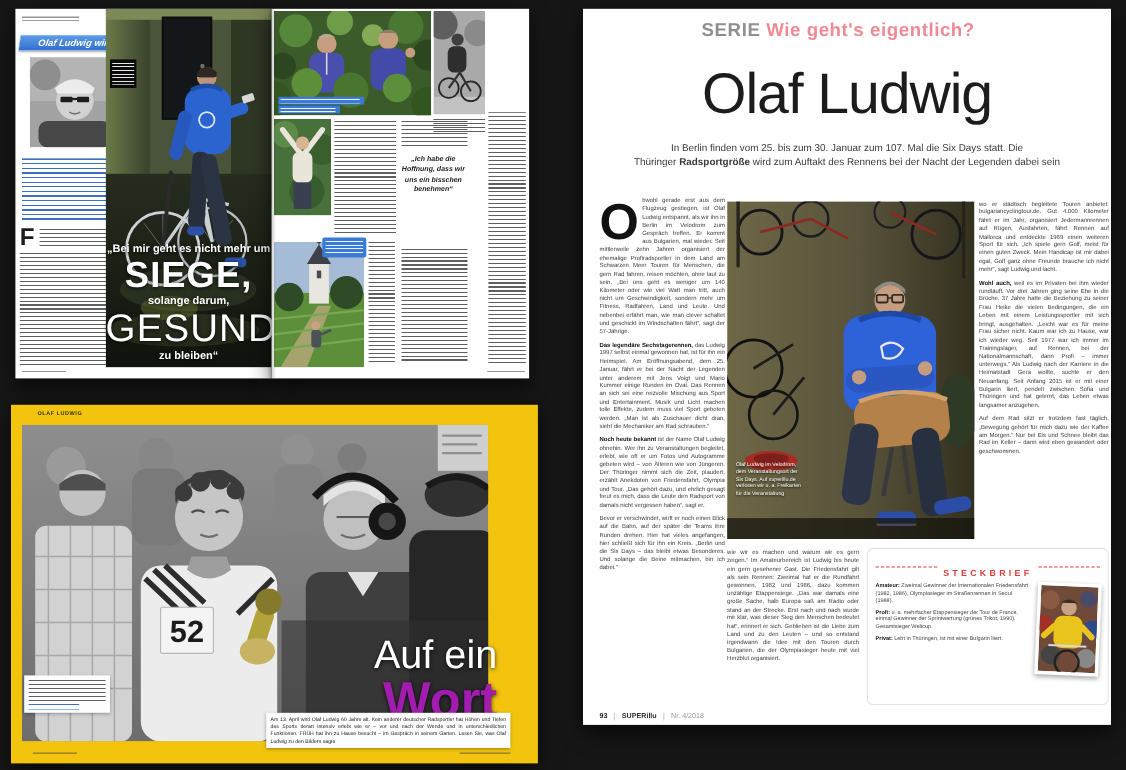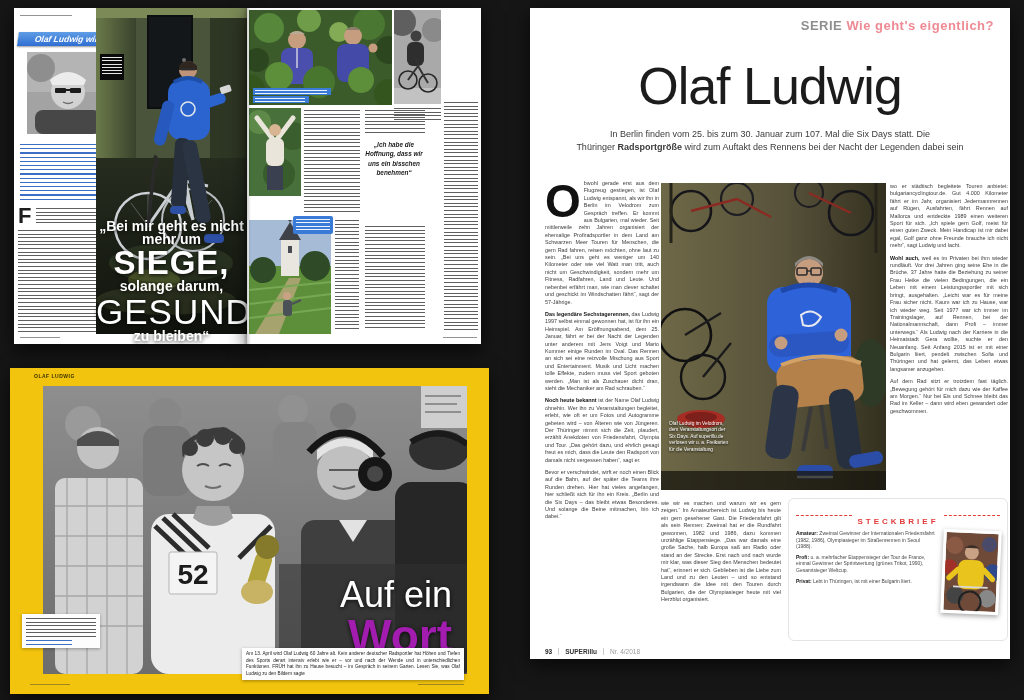--- a/index.html
+++ b/index.html
@@ -11,26 +11,26 @@
   .tx-lt{background-image:repeating-linear-gradient(to bottom,rgba(120,120,120,.8) 0 1px,transparent 1px 3.6px);}
   .tx-blue{background-image:repeating-linear-gradient(to bottom,rgba(38,95,190,.9) 0 1.2px,transparent 1.2px 4.2px);}
   .tx-white{background-image:repeating-linear-gradient(to bottom,rgba(255,255,255,.9) 0 1px,transparent 1px 3.3px);}
   .ph{position:absolute;overflow:hidden;}
   .ph svg{display:block;width:100%;height:100%;}
   
   .ribbon{background:linear-gradient(180deg,#5f9de6,#2f6fd2);transform:skewX(-8deg);color:#fff;
           font-weight:bold;font-style:italic;font-size:8.5px;line-height:14px;text-align:center;
           box-shadow:0 1px 2px rgba(0,0,0,.4);}
   .big-headline{color:#fff;text-align:center;text-shadow:0 1px 4px rgba(0,0,0,.85);}
-  .big-headline .sm{font-size:14px;line-height:13px;font-weight:bold;}
+  .big-headline .sm{font-size:10px;line-height:13px;font-weight:bold;}
   .big-headline .b1{font-size:33px;line-height:34px;font-weight:bold;letter-spacing:1px;}
   .big-headline .b2{font-size:35px;line-height:37px;font-weight:normal;letter-spacing:1px;}
   .pullquote{font-size:6.4px;line-height:1.45;font-weight:bold;font-style:italic;color:#1d1d1d;text-align:center;}
   
-  .kicker{font-size:13px;font-weight:bold;letter-spacing:.5px;text-align:right;}
+  .kicker{font-size:17px;font-weight:bold;letter-spacing:.5px;text-align:center;}
   .kicker .serie{color:#8f8f8f;}
   .kicker .question{color:#ef8a94;}
   .main-title{font-size:52px;letter-spacing:-1px;color:#1c1c1c;text-align:center;font-weight:normal;}
   .dek{font-size:9px;line-height:1.45;color:#3a3a3a;text-align:center;}
   .bodycol{font-size:5.4px;line-height:7.4px;color:#3c3c3c;text-align:justify;}
   .bodycol p{margin:0 0 5px 0;}
   .bodycol .sub{font-weight:bold;color:#111;}
   .dropcap{float:left;font-size:46px;line-height:38px;font-weight:bold;color:#111;margin:2px 3px 0 0;}
   .photo-cap{position:absolute;color:#fff;font-size:4.8px;line-height:1.35;text-shadow:0 1px 2px rgba(0,0,0,.9);}
   .sb-box{position:absolute;background:#fff;border:1px solid #e4e4e4;border-radius:6px;padding:5px 7px 4px;}
@@ -232,21 +232,21 @@
     <div class="abs tx" style="left:197px;top:94px;width:34px;height:228px;"></div>
     <div class="abs tx" style="left:88px;top:212px;width:24px;height:110px;"></div>
     <div class="abs tx-lt" style="left:196px;top:329px;width:34px;height:3px;"></div>
   </div>
   <div class="abs" style="left:229px;top:0;width:8px;height:336px;background:linear-gradient(90deg,rgba(0,0,0,0),rgba(0,0,0,.18),rgba(0,0,0,0));"></div>
 </section>
 
 <section class="ypage" style="left:10px;top:368px;width:479px;height:326px;">
   <div class="abs ycorner" style="left:24px;top:5px;">OLAF LUDWIG</div>
 
-  <div class="ph" style="left:33px;top:18px;width:424px;height:288px;">
+  <div class="ph" style="left:10px;top:18px;width:424px;height:288px;">
     <svg viewBox="0 0 424 288" preserveAspectRatio="none">
       <defs>
         <linearGradient id="crowdbg" x1="0" y1="0" x2="0" y2="1">
           <stop offset="0" stop-color="#8e8e8e"></stop>
             <stop offset="1" stop-color="#6d6d6d"></stop>
         </linearGradient>
       </defs>
       <rect width="424" height="288" fill="url(#crowdbg)"></rect>
       <circle cx="40" cy="38" r="18" fill="#9a9a9a"></circle>
         <circle cx="122" cy="28" r="16" fill="#878787"></circle>

